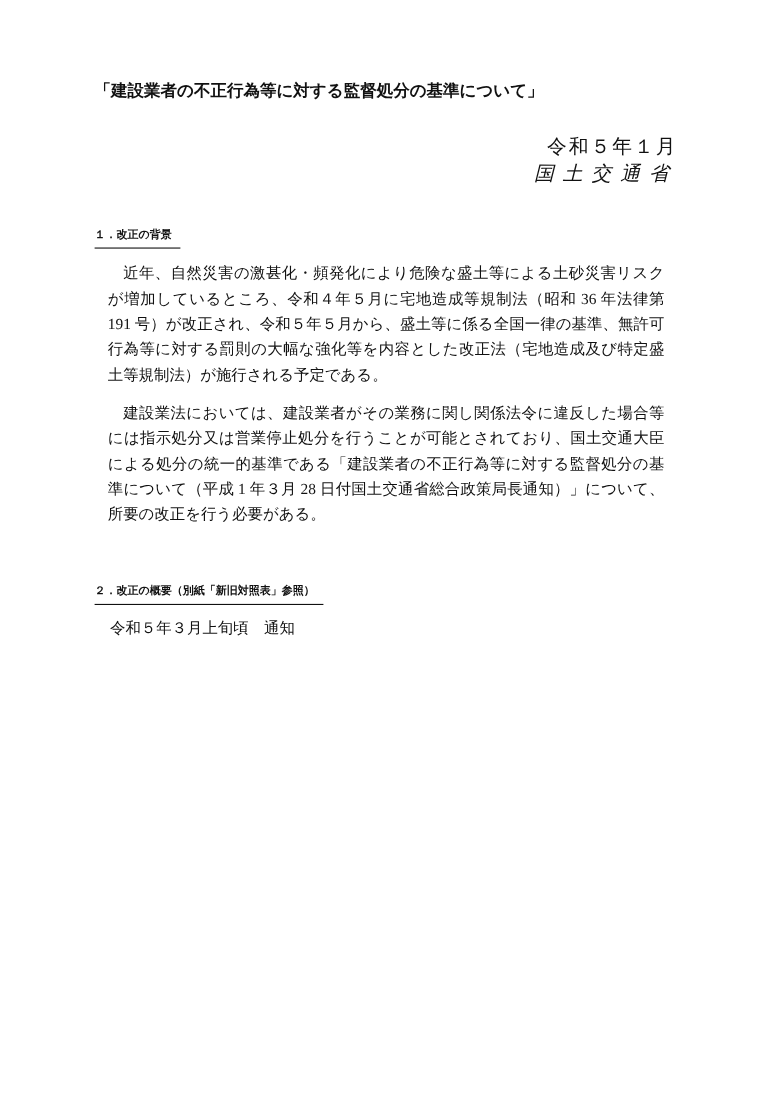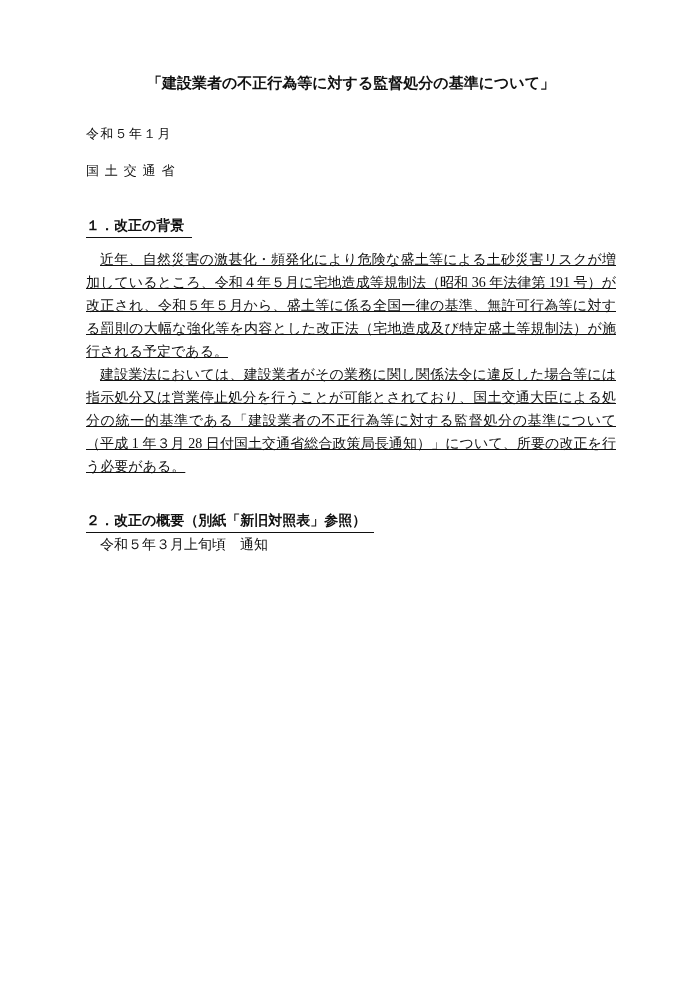--- a/index.html
+++ b/index.html
@@ -14,65 +14,65 @@
     margin: 0 auto;
     background: #ffffff;
     color: #111111;
     font-family: "Liberation Serif", "DejaVu Serif", serif;
     font-size: 14px;
     box-sizing: border-box;
     padding: 70px 84px 40px 86px;
     overflow: hidden;
   }
   .doc-title {
-    text-align: center;
     font-family: "Liberation Sans", "DejaVu Sans", sans-serif;
     font-weight: bold;
     font-size: 15px;
     line-height: 26px;
   }
   .meta-block {
     margin-top: 26px;
-    text-align: left;
+    text-align: right;
     line-height: 23px;
-    font-size: 13px;
+    font-size: 18px;
   }
   .meta-date {
     letter-spacing: 0.10em;
   }
   .meta-org {
     letter-spacing: 0.45em;
-    margin-top: 14px;
+    margin-top: 2px;
+    font-style: italic;
   }
   .section-heading {
     margin-top: 34px;
-    font-family: Liberation Mono, monospace;
+    font-family: Liberation Sans, sans-serif;
     font-weight: bold;
-    font-size: 14px;
+    font-size: 10px;
     line-height: 20px;
   }
   .section-heading .underlined {
     display: inline-block;
     border-bottom: 1.5px solid #111111;
     padding-right: 8px;
     padding-bottom: 1px;
   }
-  .section-heading.s2 { margin-top: 33px; }
+  .section-heading.s2 { margin-top: 48px; }
   .section-heading.s3 { margin-top: 45px; }
   .body-text {
     margin-top: 10px;
     line-height: 23px;
     text-align: justify;
   }
   .body-text p {
-    margin: 0;
+    margin: 12px;
     text-indent: 1em;
-    text-decoration: underline;
   }
   .schedule {
+    margin-top: 10px;
     line-height: 23px;
   }
   .schedule .sched-line {
     padding-left: 1em;
   }
 </style>
 </head>
 <body>
 
 <div class="page">

